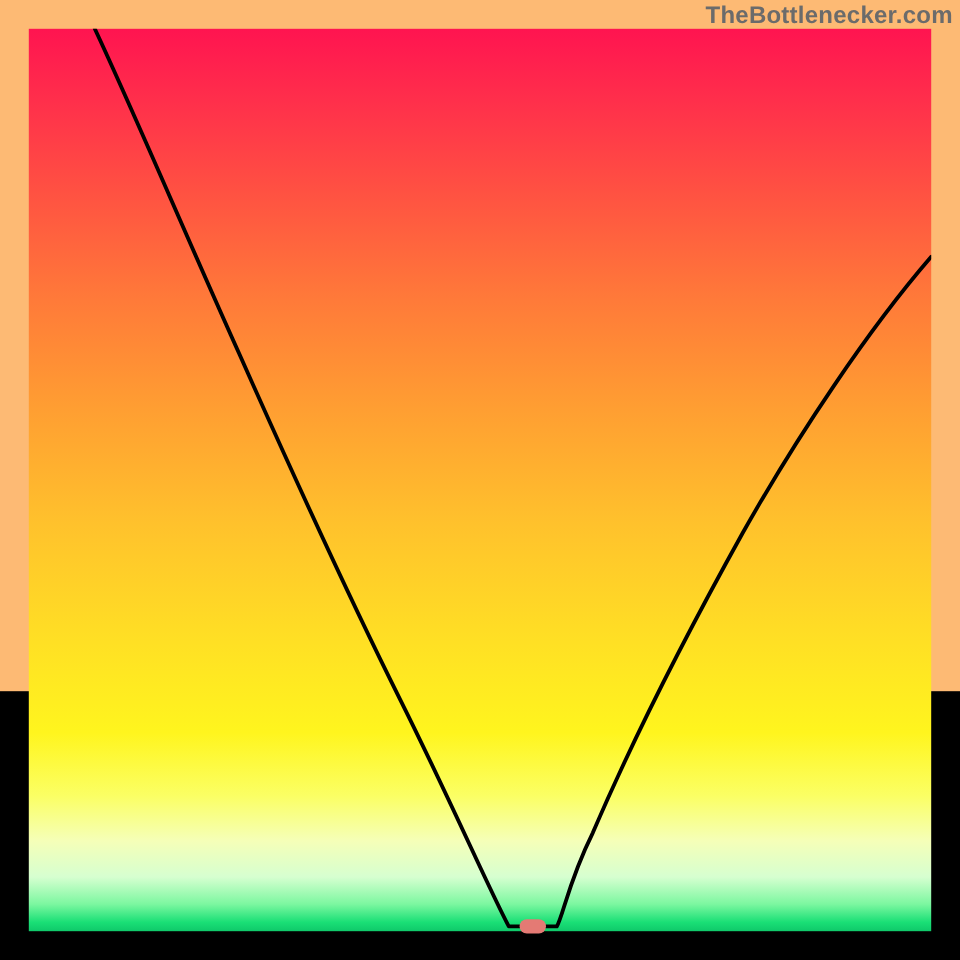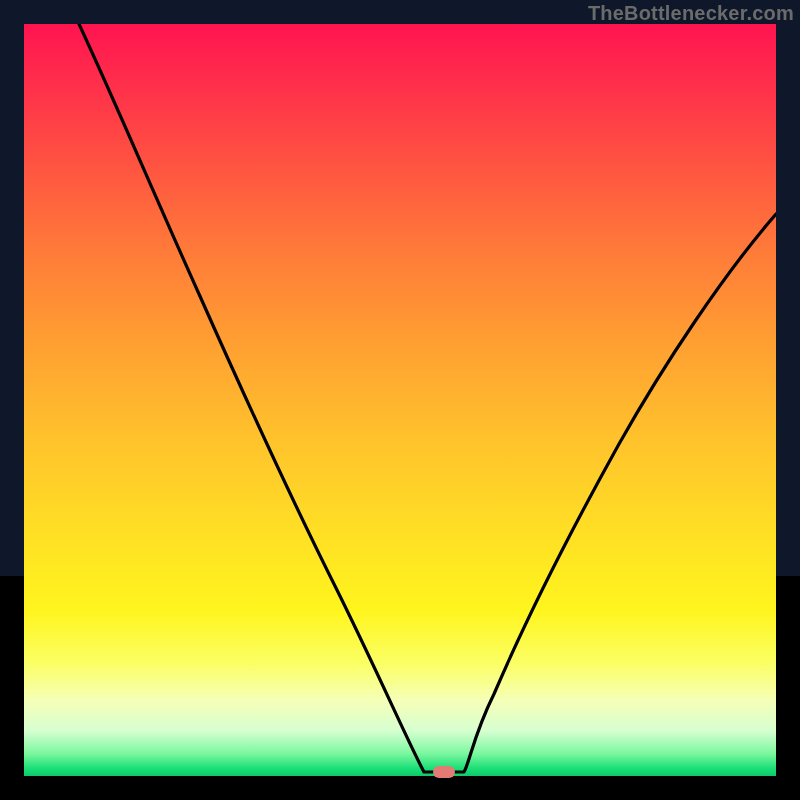--- a/index.html
+++ b/index.html
@@ -8,21 +8,21 @@
     width: 800px;
     height: 800px;
     background: #000;
     overflow: hidden;
     font-family: Arial, Helvetica, sans-serif;
   }
   .frame {
     position: relative;
     width: 800px;
     height: 576px;
-    background: #0f172a;
+    background: #fdba74;
   }
   .plot-area {
     position: absolute;
     left: 24px;
     top: 24px;
     width: 752px;
     height: 752px;
     background: linear-gradient(
       to bottom,
       #ff1450 0%,

